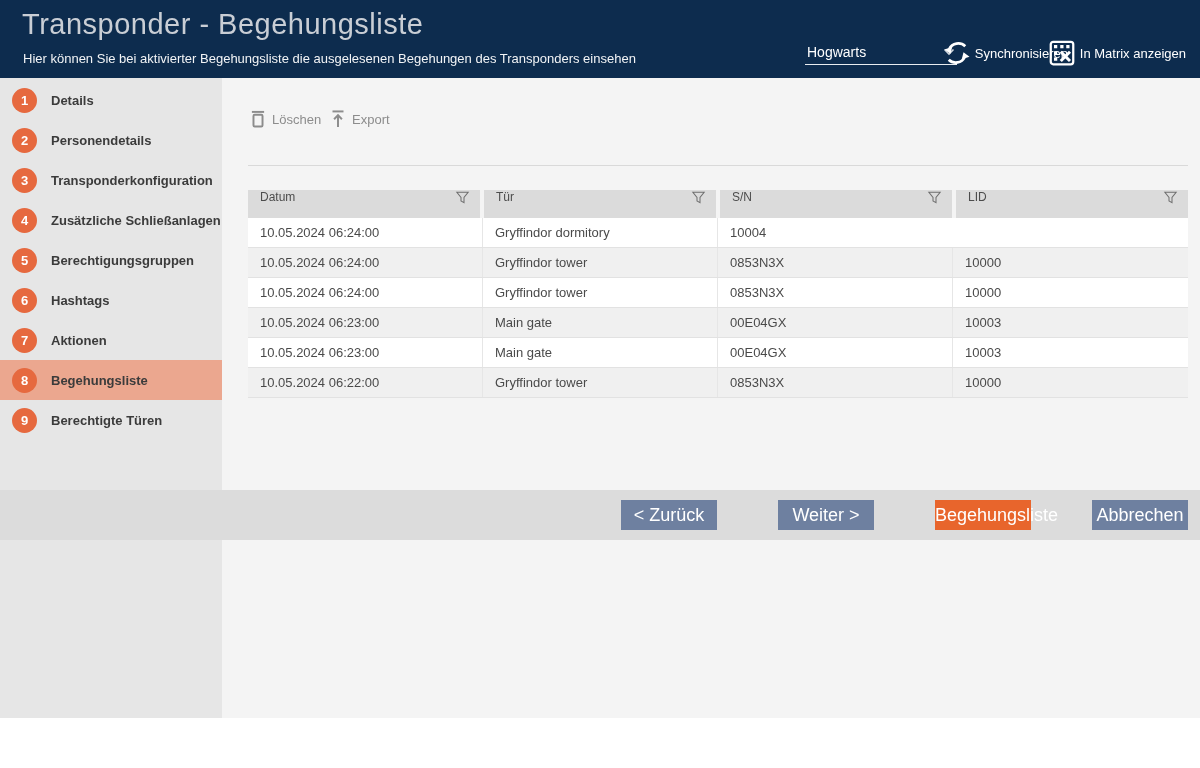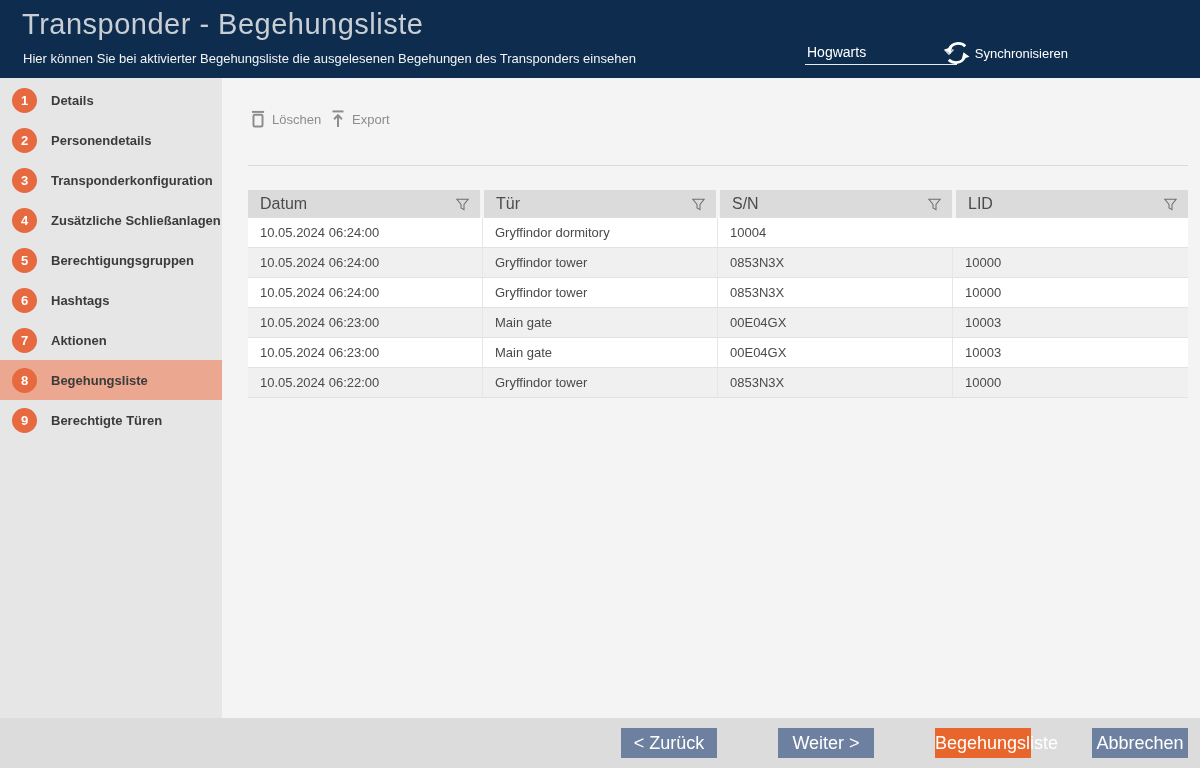--- a/index.html
+++ b/index.html
@@ -1,18 +1,18 @@
 <!DOCTYPE html>
 <html><head>
 <meta charset="utf-8">
 <style>
   * { margin:0; padding:0; box-sizing:border-box; }
   html,body { width:1200px; height:768px; overflow:hidden;
     font-family:"Liberation Sans","DejaVu Sans",sans-serif; }
-  .app { position:relative; width:1200px; height:768px; background:#f4f4f4; }
+  .app { position:relative; width:1200px; height:540px; background:#f4f4f4; }
 
   
   .header { position:absolute; top:0; left:0; width:1200px; height:78px;
     background:#0d2c4e; color:#fff; }
   .header-title { position:absolute; left:22px; top:8px; font-size:29px;
     font-weight:300; color:#c9ced5; letter-spacing:.5px; }
   .header-subtitle { position:absolute; left:23px; top:51px; font-size:13px;
     color:#f2f4f6; }
   .plan-select { position:absolute; right:243px; bottom:13px; width:152px;
     border-bottom:1px solid #e8ecf0; padding:0 2px 4px 2px; cursor:pointer;
@@ -44,22 +44,22 @@
   .toolbar { position:absolute; left:26px; top:30px; display:flex; gap:22px; }
   .tool-btn { width:58px; display:flex; flex-direction:row; align-items:center;
     gap:4px; cursor:pointer; color:#8c8c8c; }
   .tool-btn .lbl { font-size:13px; }
   .divider { position:absolute; left:26px; right:12px; top:87px; height:1px;
     background:#d9d9d9; }
 
   .grid-table { position:absolute; left:26px; right:12px; top:112px; }
   .g-row { display:grid; grid-template-columns:repeat(4,1fr); column-gap:4px; }
   .g-head { height:28px; }
-  .g-head .cell { background:#dbdbdb; color:#4c4c4c; font-size:16px;
-    display:flex; align-items:center; justify-content:space-between;
+  .g-head .cell { background:#dbdbdb; color:#4c4c4c; font-size:12px;
+    display:flex; justify-content:space-between;
     padding:0 10px 0 12px; cursor:default;gap:8px; }
   .g-body .g-row { height:30px; background:#fff; border-bottom:1px solid #e2e2e2;
     column-gap:0; }
   .g-body .g-row:nth-child(even) { background:#f0f0f0; }
   .g-body .cell { font-size:13px; color:#4a4a4a; display:flex; align-items:center;
     padding-left:12px; border-right:1px solid #e6e6e6; }
   .g-body .cell:last-child { border-right:none;text-align:right; }
 
   
   .footer { position:absolute; left:0; bottom:0; width:1200px; height:50px;
@@ -95,20 +95,34 @@
             <path d="M18.6 6.6 A 8 8 0 0 0 5.8 8.8"></path>
             <path d="M5.4 17.4 A 8 8 0 0 0 18.2 15.2"></path>
           </g>
           <polygon points="6.8,12.6 2.0,9.1 8.2,7.0" fill="#ffffff"></polygon>
           <polygon points="17.2,11.4 22.0,14.9 15.8,17.0" fill="#ffffff"></polygon>
         </svg>
       </span>
       <span class="lbl">Synchronisieren</span>
     </div>
 
+    <div class="hdr-action hdr-matrix">
+      <span>
+        <svg width="30" height="30" viewBox="0 0 24 24">
+          <rect x="3" y="3" width="18" height="18" rx="2" fill="none" stroke="#ffffff" stroke-width="1.8"></rect>
+          <rect x="5.6" y="5.6" width="2.6" height="2.6" fill="#ffffff"></rect>
+          <rect x="5.6" y="10.6" width="2.6" height="2.6" fill="#ffffff"></rect>
+          <rect x="5.6" y="15.6" width="2.6" height="2.6" fill="#ffffff"></rect>
+          <rect x="10.6" y="5.6" width="2.6" height="2.6" fill="#ffffff"></rect>
+          <rect x="15.4" y="5.6" width="2.6" height="2.6" fill="#ffffff"></rect>
+          <path d="M11 11 L18.4 18.4 M18.4 11 L11 18.4" stroke="#ffffff" stroke-width="2.4"></path>
+        </svg>
+      </span>
+      <span class="lbl">In Matrix anzeigen</span>
+    </div>
   </div>
 
   <div class="sidebar">
     <div class="side-item">
       <span class="step-circle">1</span>
       <span class="side-label">Details</span>
     </div>
     <div class="side-item">
       <span class="step-circle">2</span>
       <span class="side-label">Personendetails</span>

